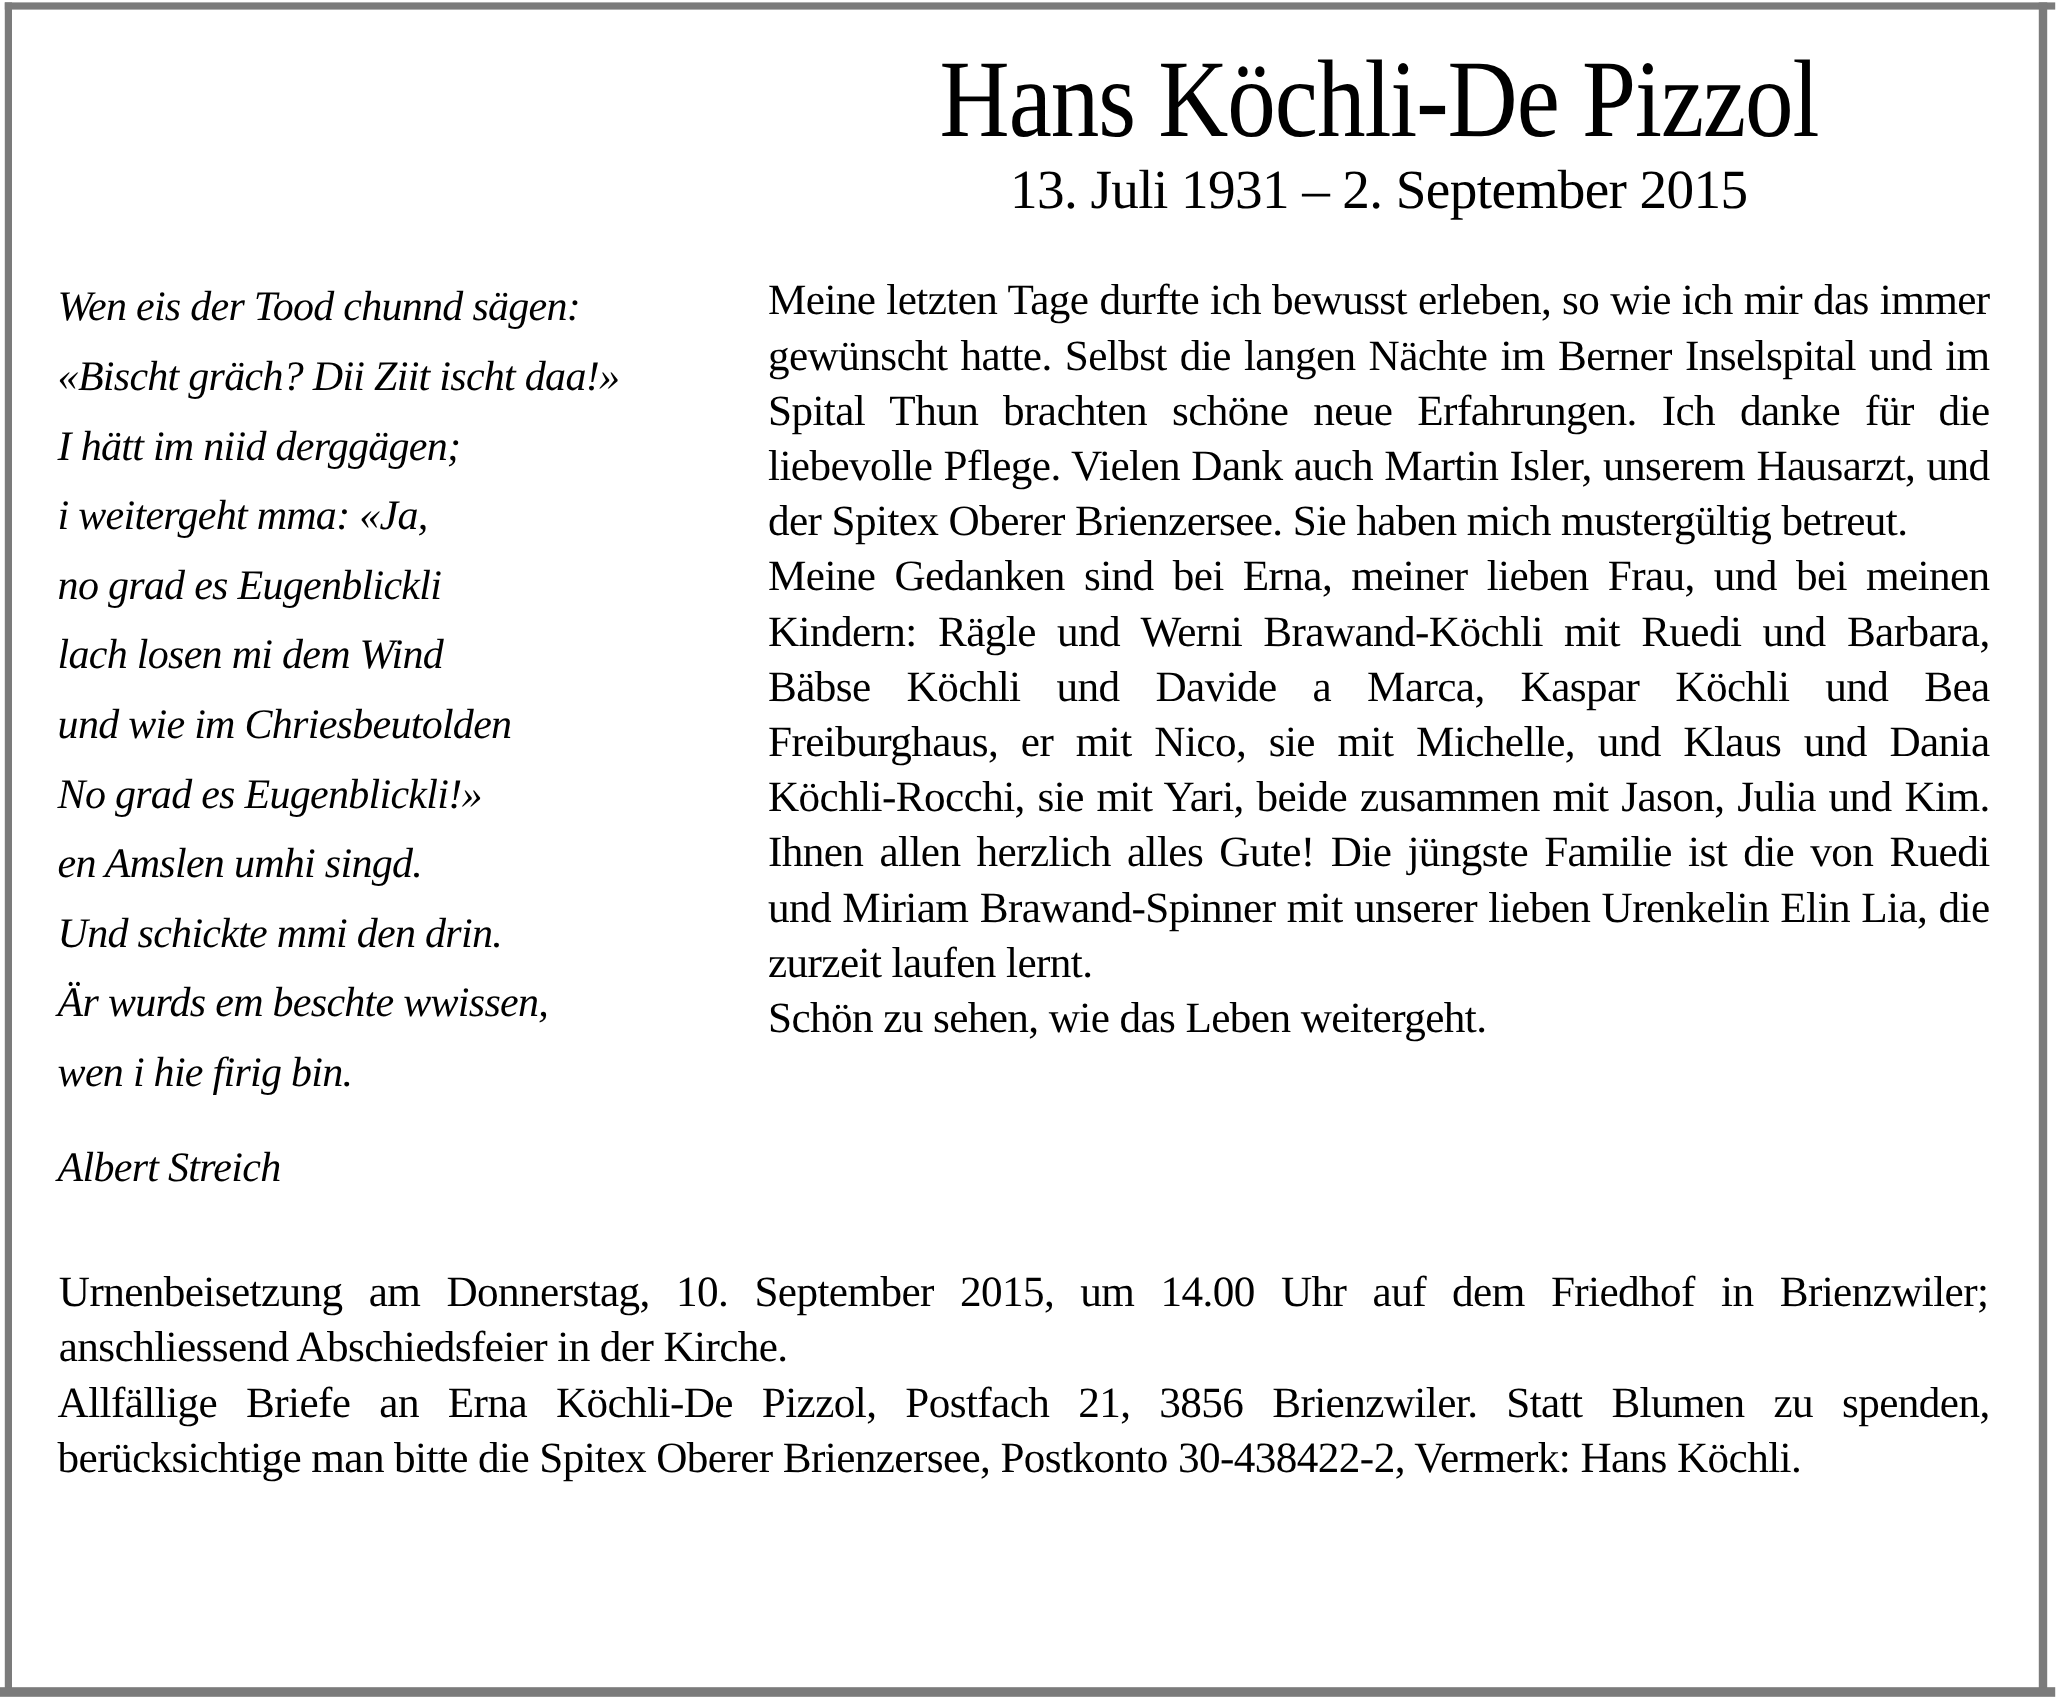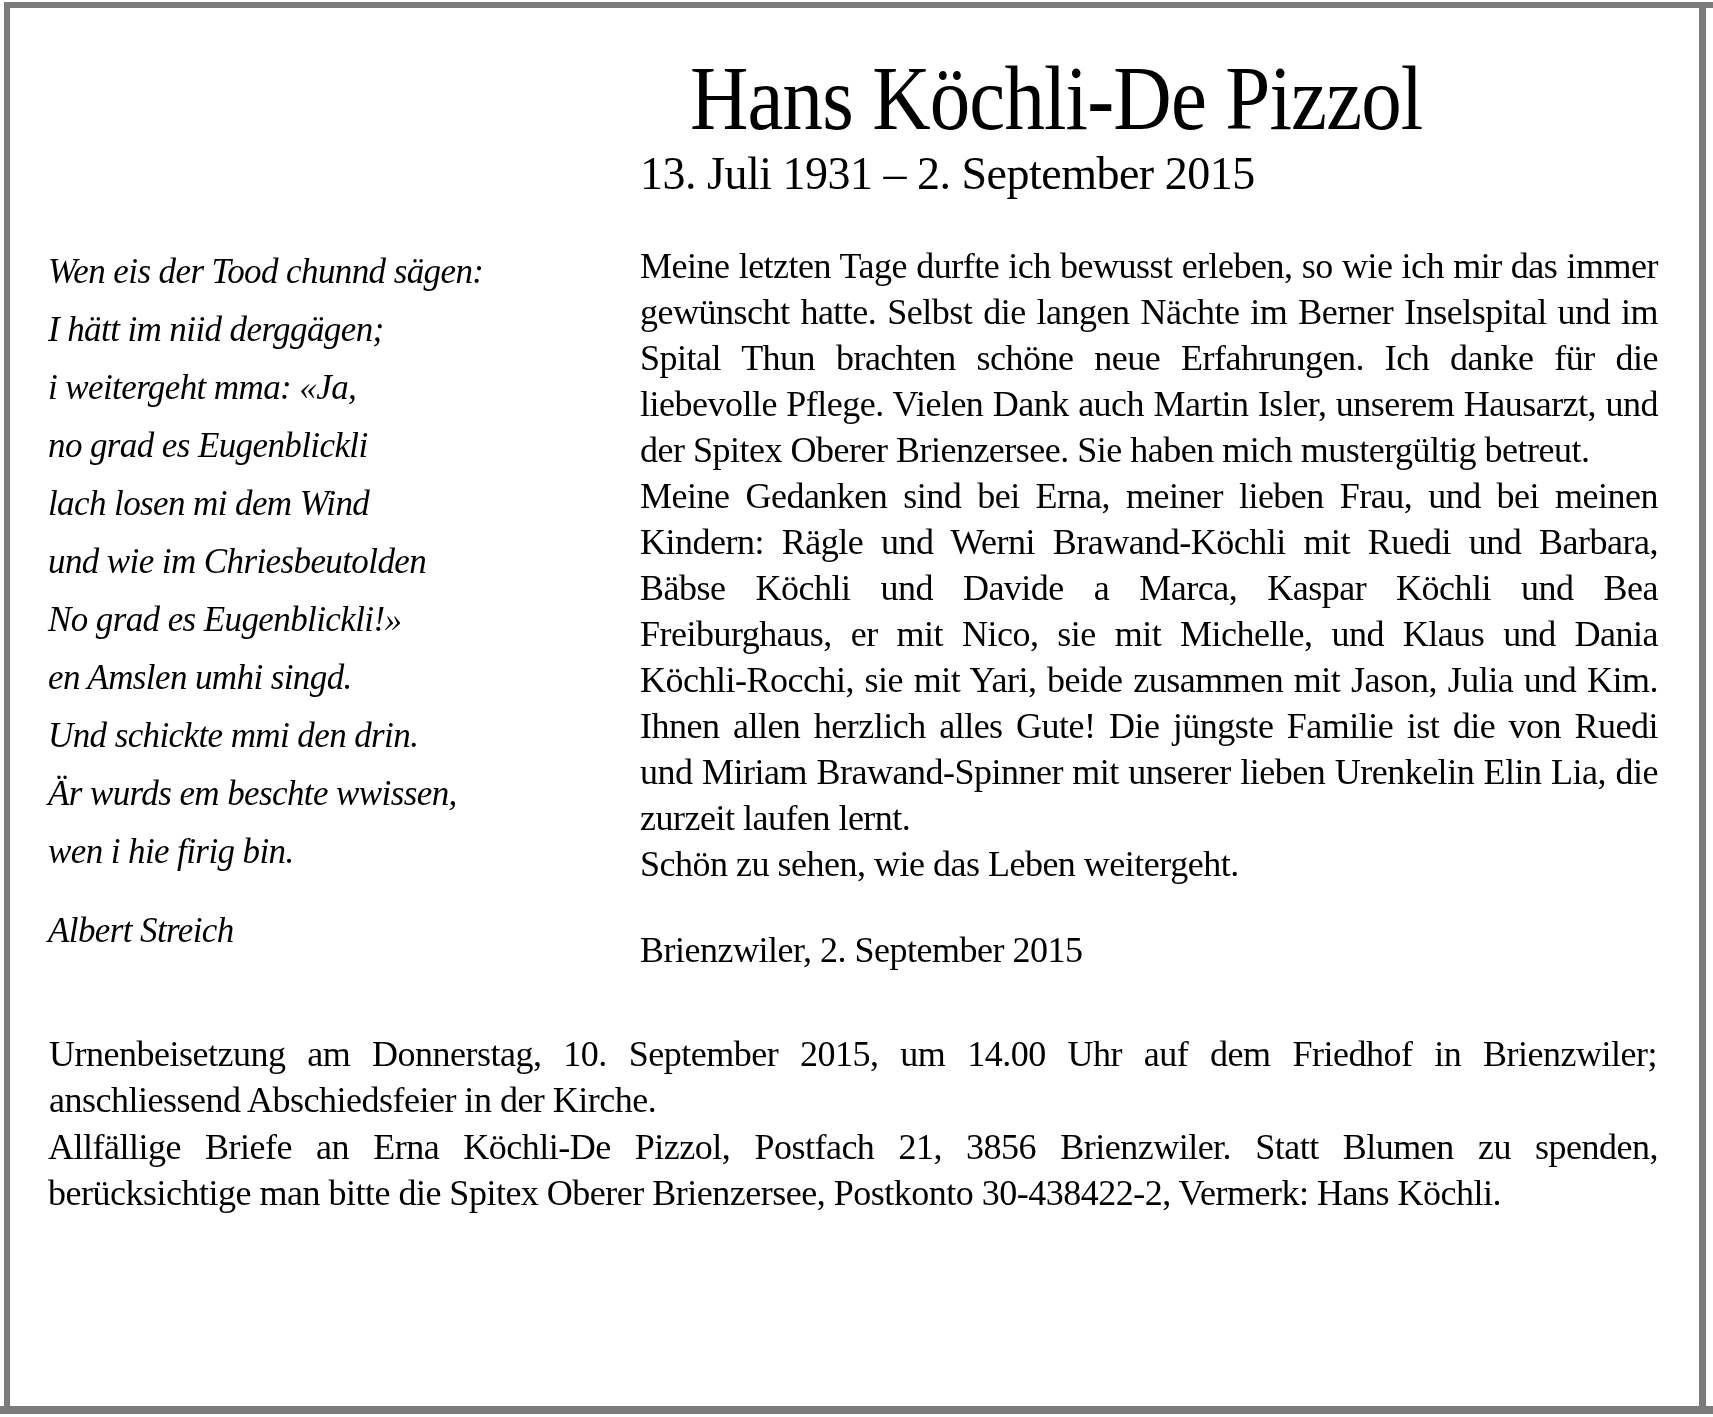--- a/index.html
+++ b/index.html
@@ -25,21 +25,22 @@
 
   .content {
     position: absolute;
     left: 48px;
     right: 55px;
     top: 8px;
   }
   .header-block {
     margin-left: 592px;
     width: 1018px;
-    margin-top: 44px;
+    text-align: center;
+    margin-top: 28px;
   }
   .obit-title {
     font-size: 92px;
     line-height: 1.0;
     white-space: nowrap;
     display: inline-block;
     transform: scaleX(0.88);
     transform-origin: center;
     letter-spacing: -1px;
   }
@@ -113,38 +114,38 @@
       <div>
         <span class="obit-title">Hans Köchli-De Pizzol</span>
       </div>
       <div class="obit-dates">13. Juli 1931 – 2. September 2015</div>
     </div>
 
     <div class="columns">
 
       <div class="poem-col">
         <div class="poem-line">Wen eis der Tood chunnd sägen:</div>
+        <div class="poem-line">«Bischt gräch? Dii Ziit ischt daa!»</div>
         <div class="poem-line">I hätt im niid derggägen;</div>
         <div class="poem-line">i weitergeht mma: «Ja,</div>
         <div class="poem-line">no grad es Eugenblickli</div>
         <div class="poem-line">lach losen mi dem Wind</div>
         <div class="poem-line">und wie im Chriesbeutolden</div>
         <div class="poem-line">No grad es Eugenblickli!»</div>
         <div class="poem-line">en Amslen umhi singd.</div>
         <div class="poem-line">Und schickte mmi den drin.</div>
         <div class="poem-line">Är wurds em beschte wwissen,</div>
         <div class="poem-line">wen i hie firig bin.</div>
         <div class="poem-author">Albert Streich</div>
       </div>
 
       <div class="main-col">
         <p class="body-par" style="margin:0">Meine letzten Tage durfte ich bewusst erleben, so wie ich mir das immer gewünscht hatte. Selbst die langen Nächte im Berner Inselspital und im Spital Thun brachten schöne neue Erfahrungen. Ich danke für die liebevolle Pflege. Vielen Dank auch Martin Isler, unserem Hausarzt, und der Spitex Oberer Brienzersee. Sie haben mich mustergültig betreut.</p>
         <p class="body-par par-gap" style="margin:0"><span>Meine Gedanken sind bei Erna, meiner lieben Frau, und bei meinen Kindern: Rägle und Werni Brawand-Köchli mit Ruedi und Barbara, Bäbse Köchli und Davide a Marca, Kaspar Köchli und Bea Freiburghaus, er mit Nico, sie mit Michelle, und Klaus und Dania Köchli-Rocchi, sie mit Yari, beide zusammen mit Jason, Julia und Kim. Ihnen allen herzlich alles Gute! Die jüngste Familie ist die von Ruedi und Miriam Brawand-Spinner mit unserer lieben Urenkelin Elin Lia, die zurzeit laufen lernt.</span><br>
         <span>Schön zu sehen, wie das Leben weitergeht.</span></p>
-        <div class="dateline">Brienzwiler, 2. September 2015</div>
       </div>
 
     </div>
 
     <div class="footer-block">
       <p class="footer-par" style="margin:1px">Urnenbeisetzung am Donnerstag, 10. September 2015, um 14.00 Uhr auf dem Friedhof in Brienzwiler; anschliessend Abschiedsfeier in der Kirche.</p>
       <p class="footer-par" style="margin:0">Allfällige Briefe an Erna Köchli-De Pizzol, Postfach 21, 3856 Brienzwiler. Statt Blumen zu spenden, berücksichtige man bitte die Spitex Oberer Brienzersee, Postkonto 30-438422-2, Vermerk: Hans Köchli.</p>
     </div>
 
   </div>

